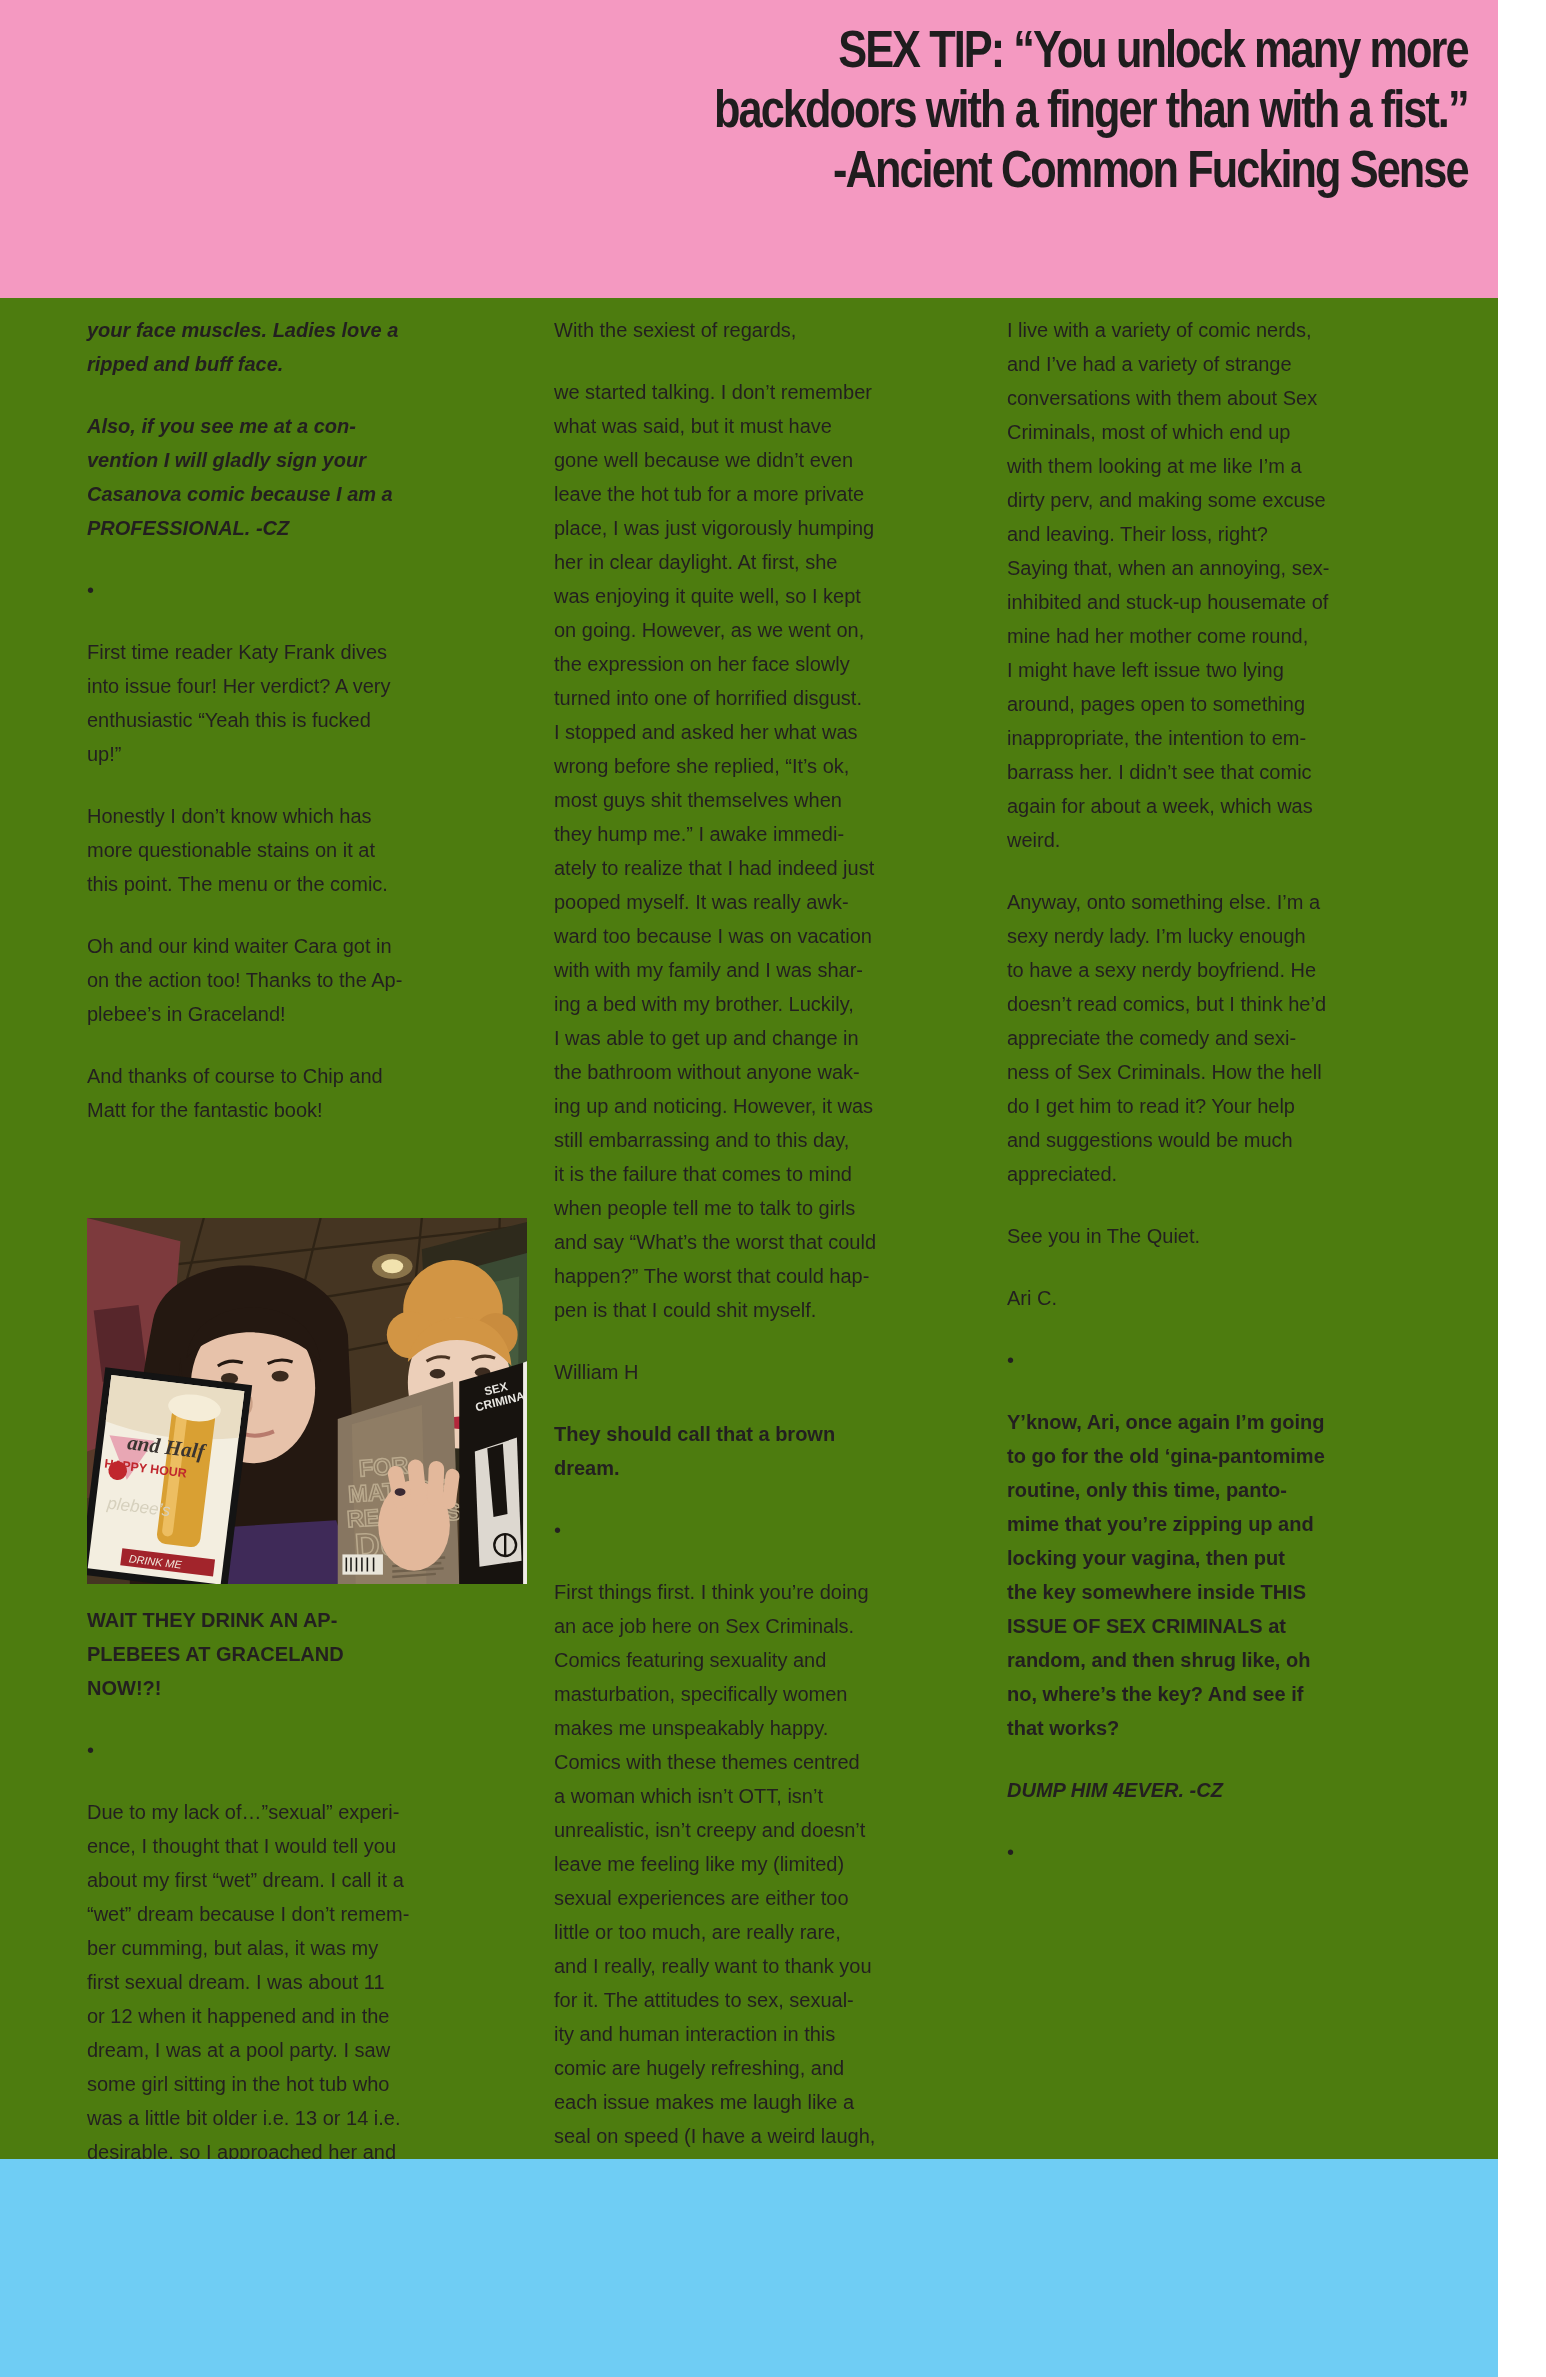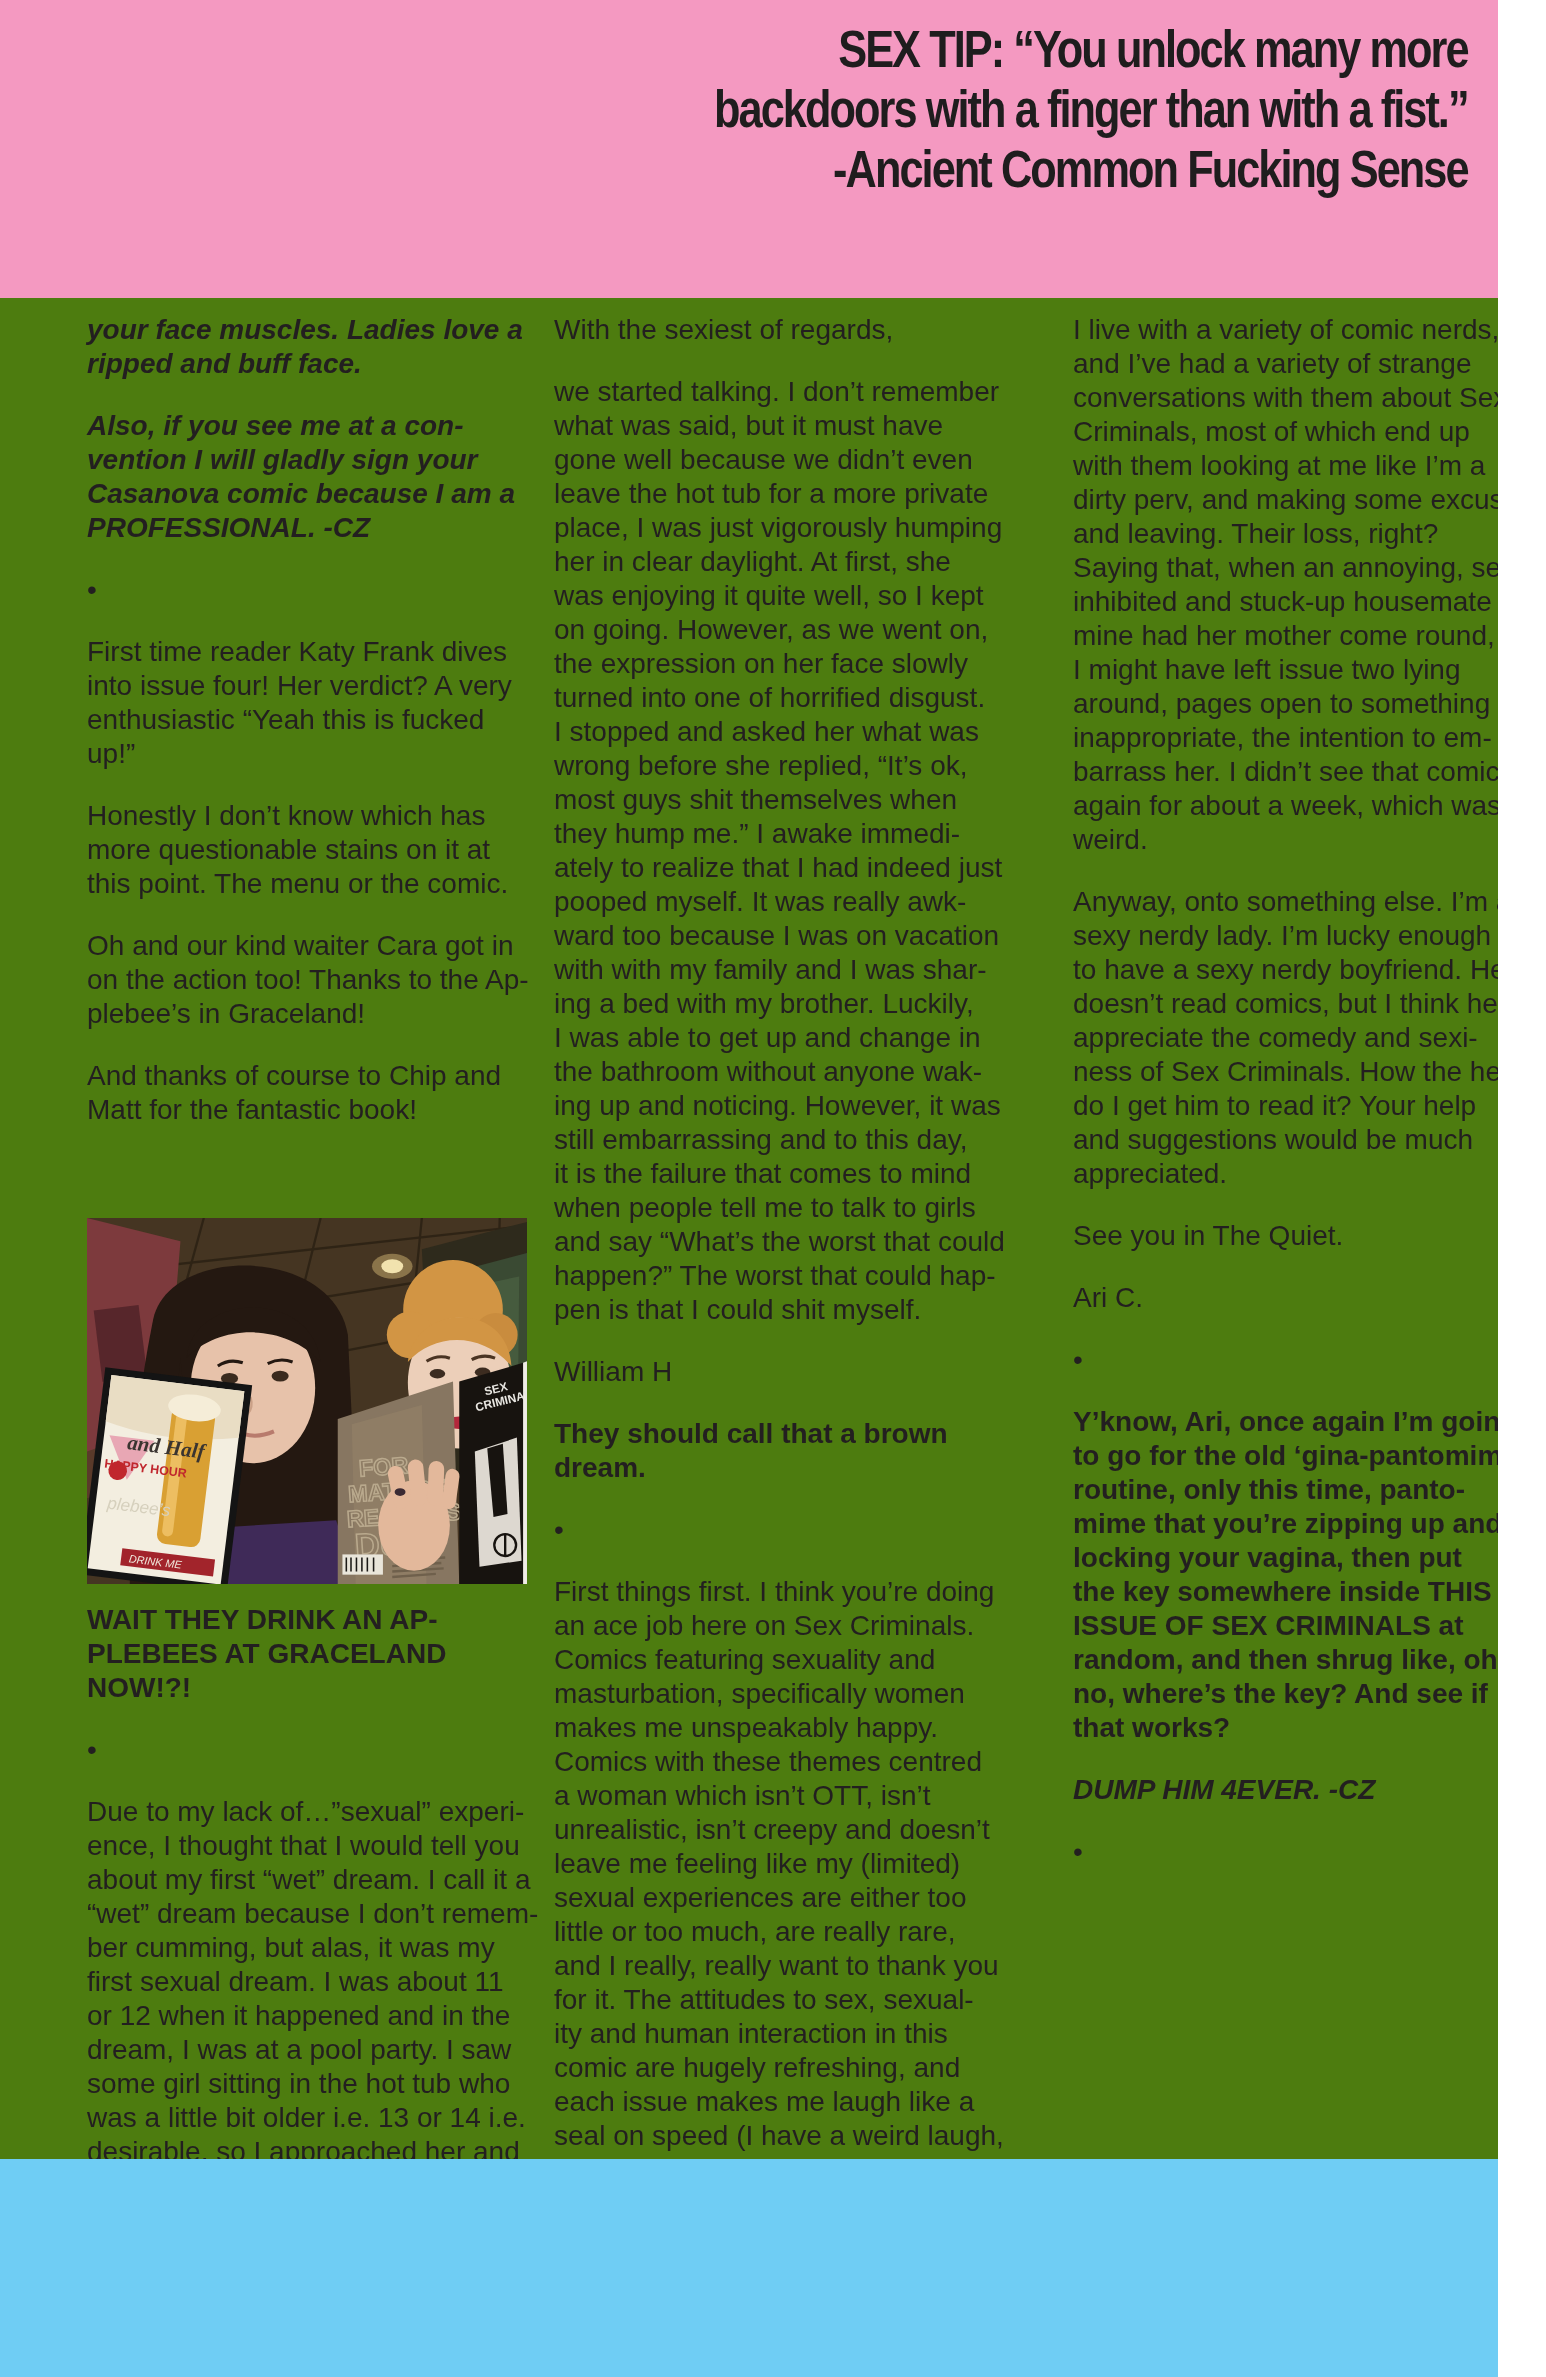--- a/index.html
+++ b/index.html
@@ -32,24 +32,24 @@
     white-space:pre;
     transform:scaleX(0.85);
     transform-origin:100% 50%;
   }
   .col{
     position:absolute;width:467px;
   }
   .col-1-upper{left:87px;top:313px;}
   .col-1-lower{left:87px;top:1603px;}
   .col-2{left:554px;top:313px;}
-  .col-3{left:1073px;top:313px;}
+  .col-3{left:1007px;top:313px;}
   .para{
     margin:28px 0 0 0;
-    font-size:28px;
+    font-size:20px;
     line-height:34px;
     white-space:pre;
   }
   .para:first-child{margin-top:0;}
   .para.b{font-weight:bold;}
   .para.bi{font-weight:bold;font-style:italic;}
   .para.caption{font-weight:bold;}
   .photo-wrap{
     position:absolute;left:87px;top:1218px;
     width:440px;height:366px;

